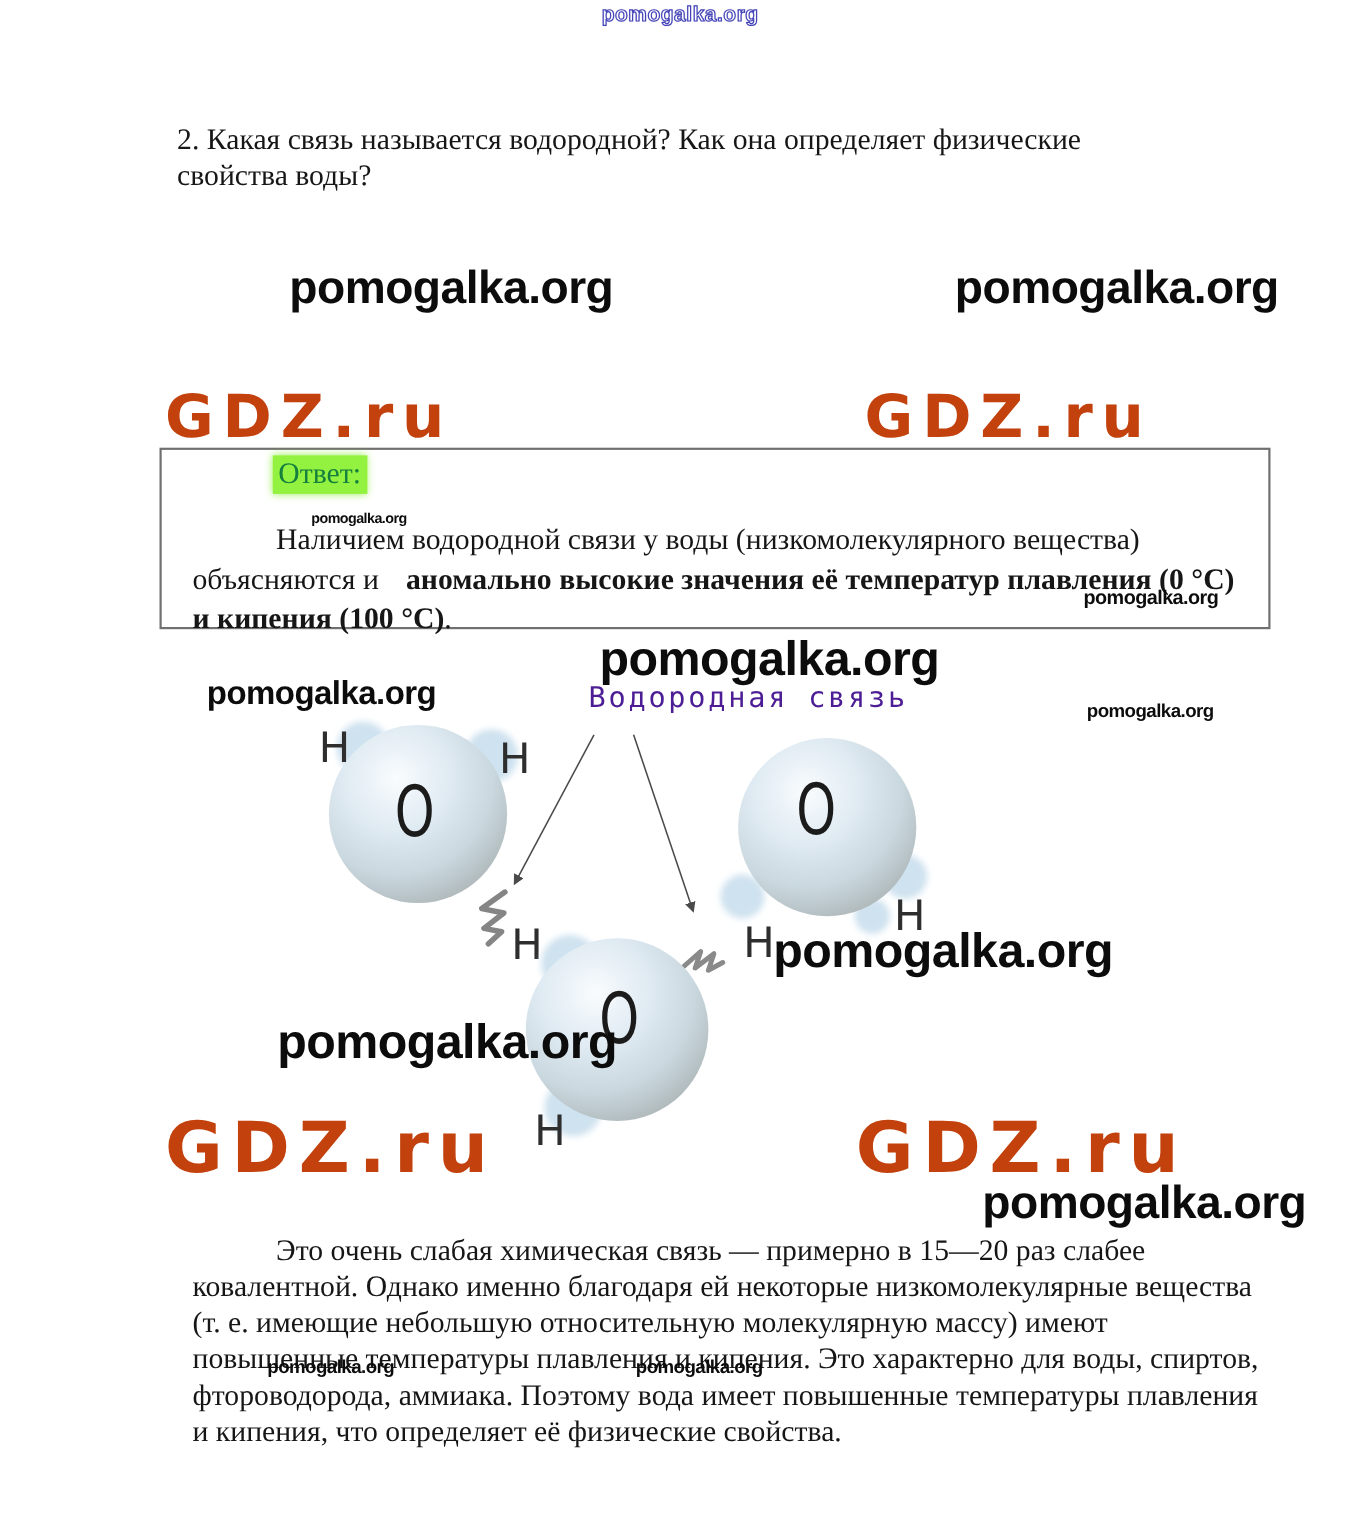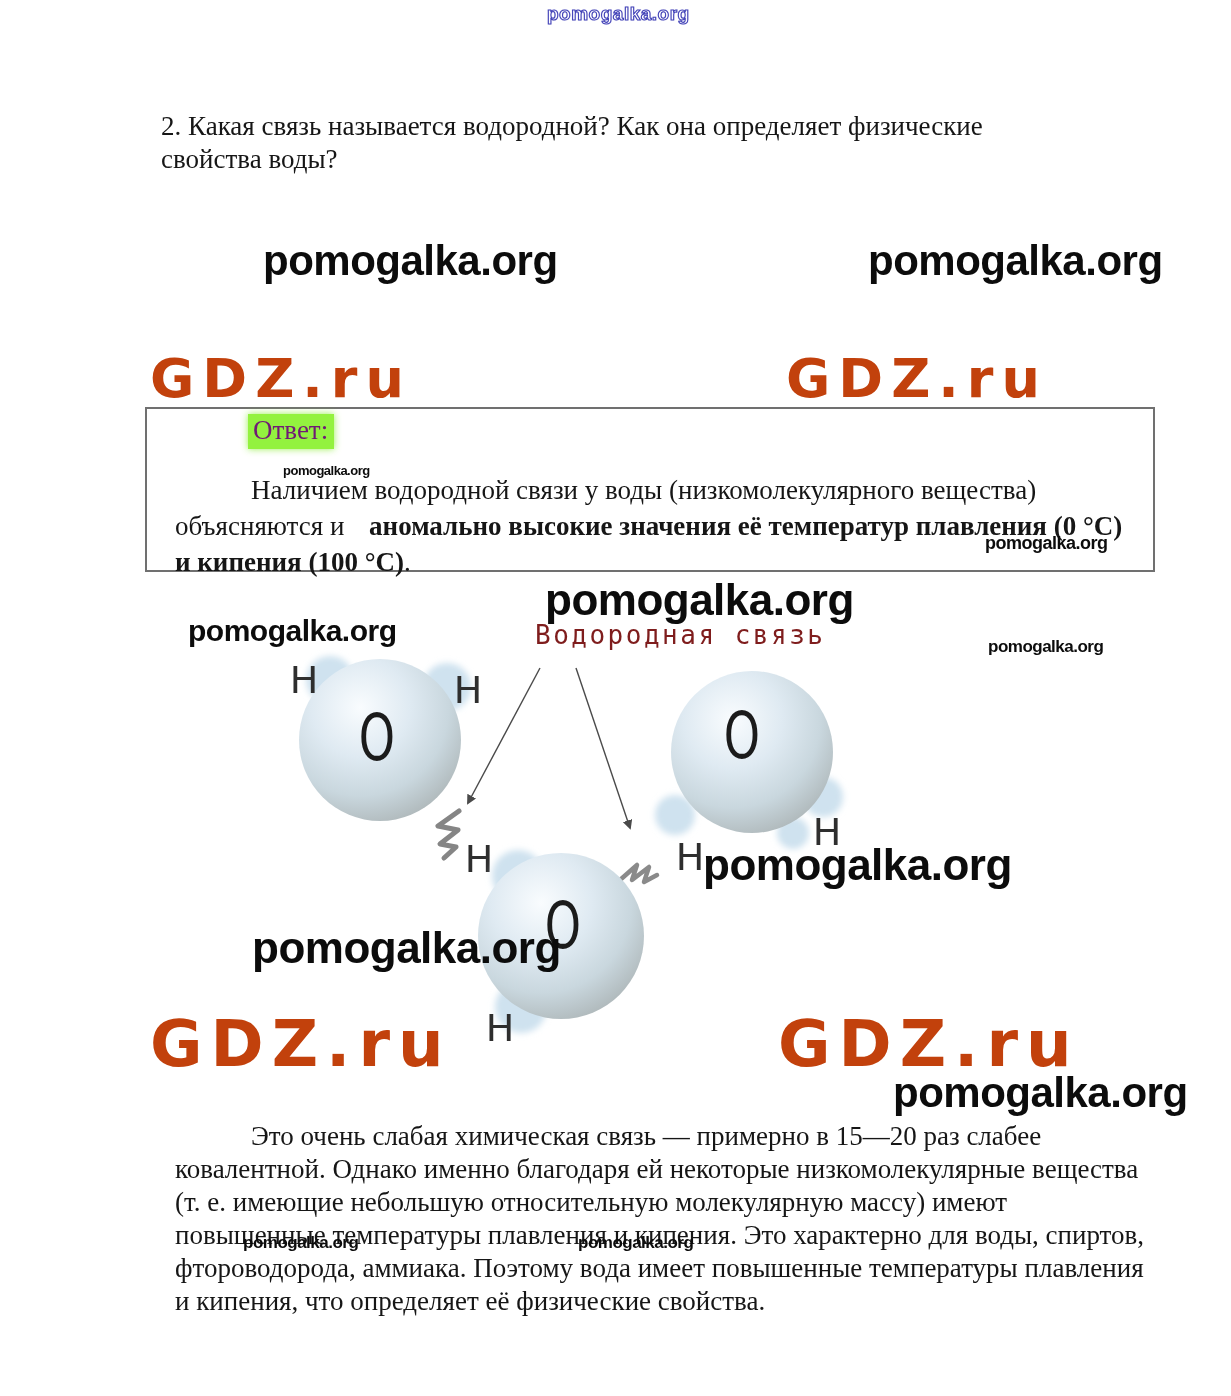--- a/index.html
+++ b/index.html
@@ -23,26 +23,26 @@
   
   .q{position:absolute;font-size:27px;line-height:33px;z-index:3;}
   .par{position:absolute;font-size:27px;line-height:33px;text-indent:76px;z-index:3;}
   .par-ans{line-height:36px;}
   .b{font-weight:700;margin-left:18px;}
 
   
   .def-box{position:absolute;border:1px solid #333;z-index:2;}
   .def-title{font-size:26px;text-align:center;line-height:36px;}
   .ans-box{position:absolute;border:2px solid #707070;z-index:2;}
-  .ans-label{position:absolute;font-size:27px;line-height:33px;background:#93f23f;color:#701a75;
+  .ans-label{position:absolute;font-size:27px;line-height:33px;background:#93f23f;color:#15803d;
       padding:0 6px 2px 5px;z-index:4;box-shadow:0 0 7px rgba(144,238,64,.9);}
 
   
   .diag-title{position:absolute;font-family:"DejaVu Sans Mono",monospace;font-size:26px;
-      letter-spacing:2.5px;color:#7f1d1d;z-index:5;white-space:nowrap;line-height:1;}
+      letter-spacing:2.5px;color:#4c1d95;z-index:5;white-space:nowrap;line-height:1;}
   svg.diagram{position:absolute;z-index:2;}
   svg .hlab{font-family:"DejaVu Sans",sans-serif;font-size:38px;fill:#2e2e2e;text-anchor:middle;}
   svg .olab{font-family:"DejaVu Sans",sans-serif;font-size:64px;fill:#1b1b1b;text-anchor:middle;}
 </style>
 </head>
 <body>
 
 <div class="page">
 
   <div class="gdz" style="left:150px;top:352px;font-size:54px;">GDZ.ru</div>

